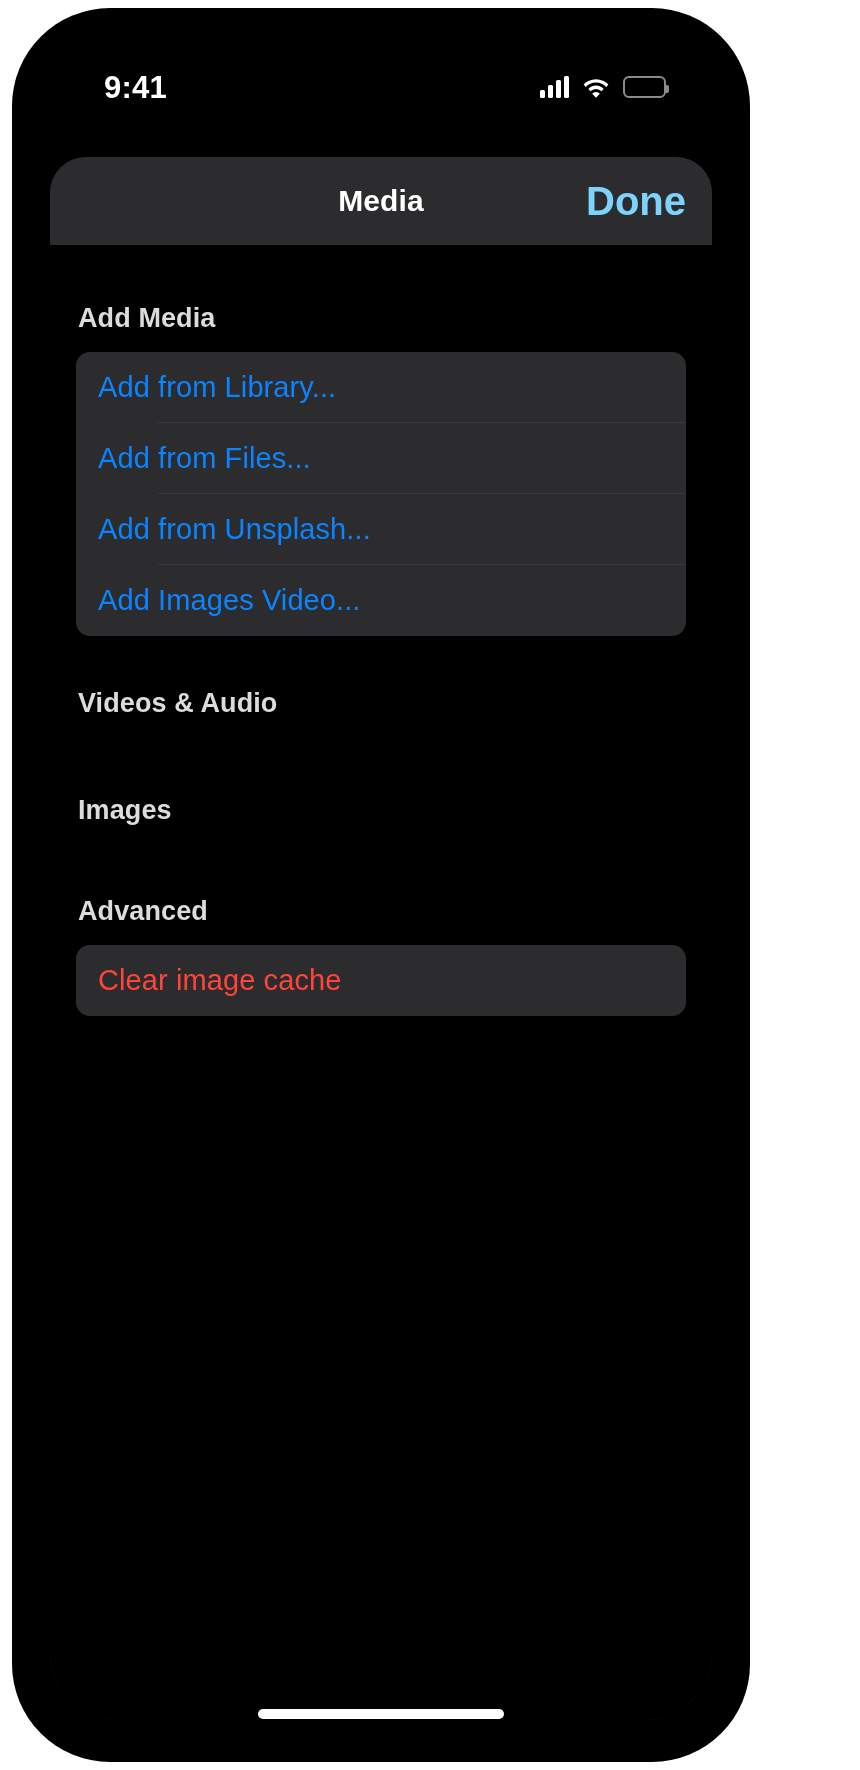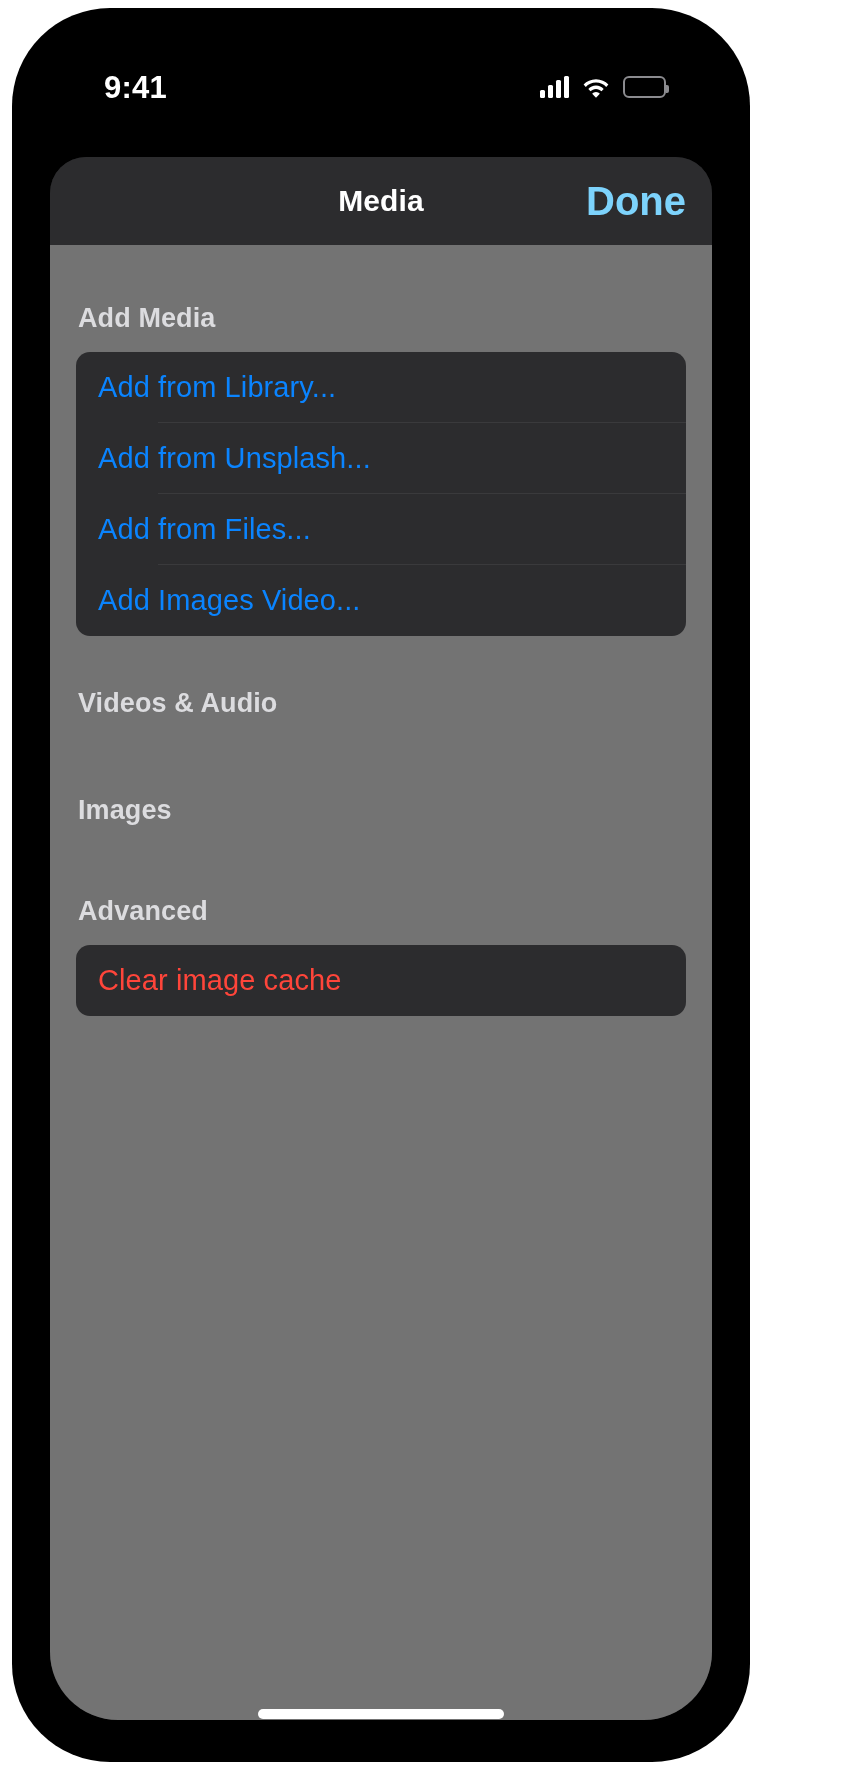--- a/index.html
+++ b/index.html
@@ -100,21 +100,21 @@
     right:26px; top:50%;
     transform:translateY(-50%);
     color:#7dd3fc;
     font-size:40px;
     font-weight:700;
     cursor:pointer;
   }
 
   
   #content{
-    background:#737373;
+    background:#000000;
     height:1496px;
     padding:0 26px;
   }
   .section-header{
     color:#dcdcdf;
     font-size:27px;
     font-weight:700;
     letter-spacing:.1px;
     padding:58px 2px 18px 2px;
   }
@@ -193,28 +193,28 @@
 
       <div id="content">
 
         <div class="section-header">Add Media</div>
         <div class="card">
           <div class="row">
             <span class="row-label">Add from Library...</span>
             <span class="row-sep"></span>
           </div>
           <div class="row">
+            <span class="row-label">Add from Files...</span>
+            <span class="row-sep"></span>
+          </div>
+          <div class="row">
             <span class="row-label">Add from Unsplash...</span>
             <span class="row-sep"></span>
           </div>
           <div class="row">
-            <span class="row-label">Add from Files...</span>
-            <span class="row-sep"></span>
-          </div>
-          <div class="row">
             <span class="row-label">Add Images Video...</span>
           </div>
         </div>
 
         <div class="section-header tight">Videos &amp; Audio</div>
 
         <div class="section-header">Images</div>
 
         <div class="section-header tight">Advanced</div>
         <div class="card">

